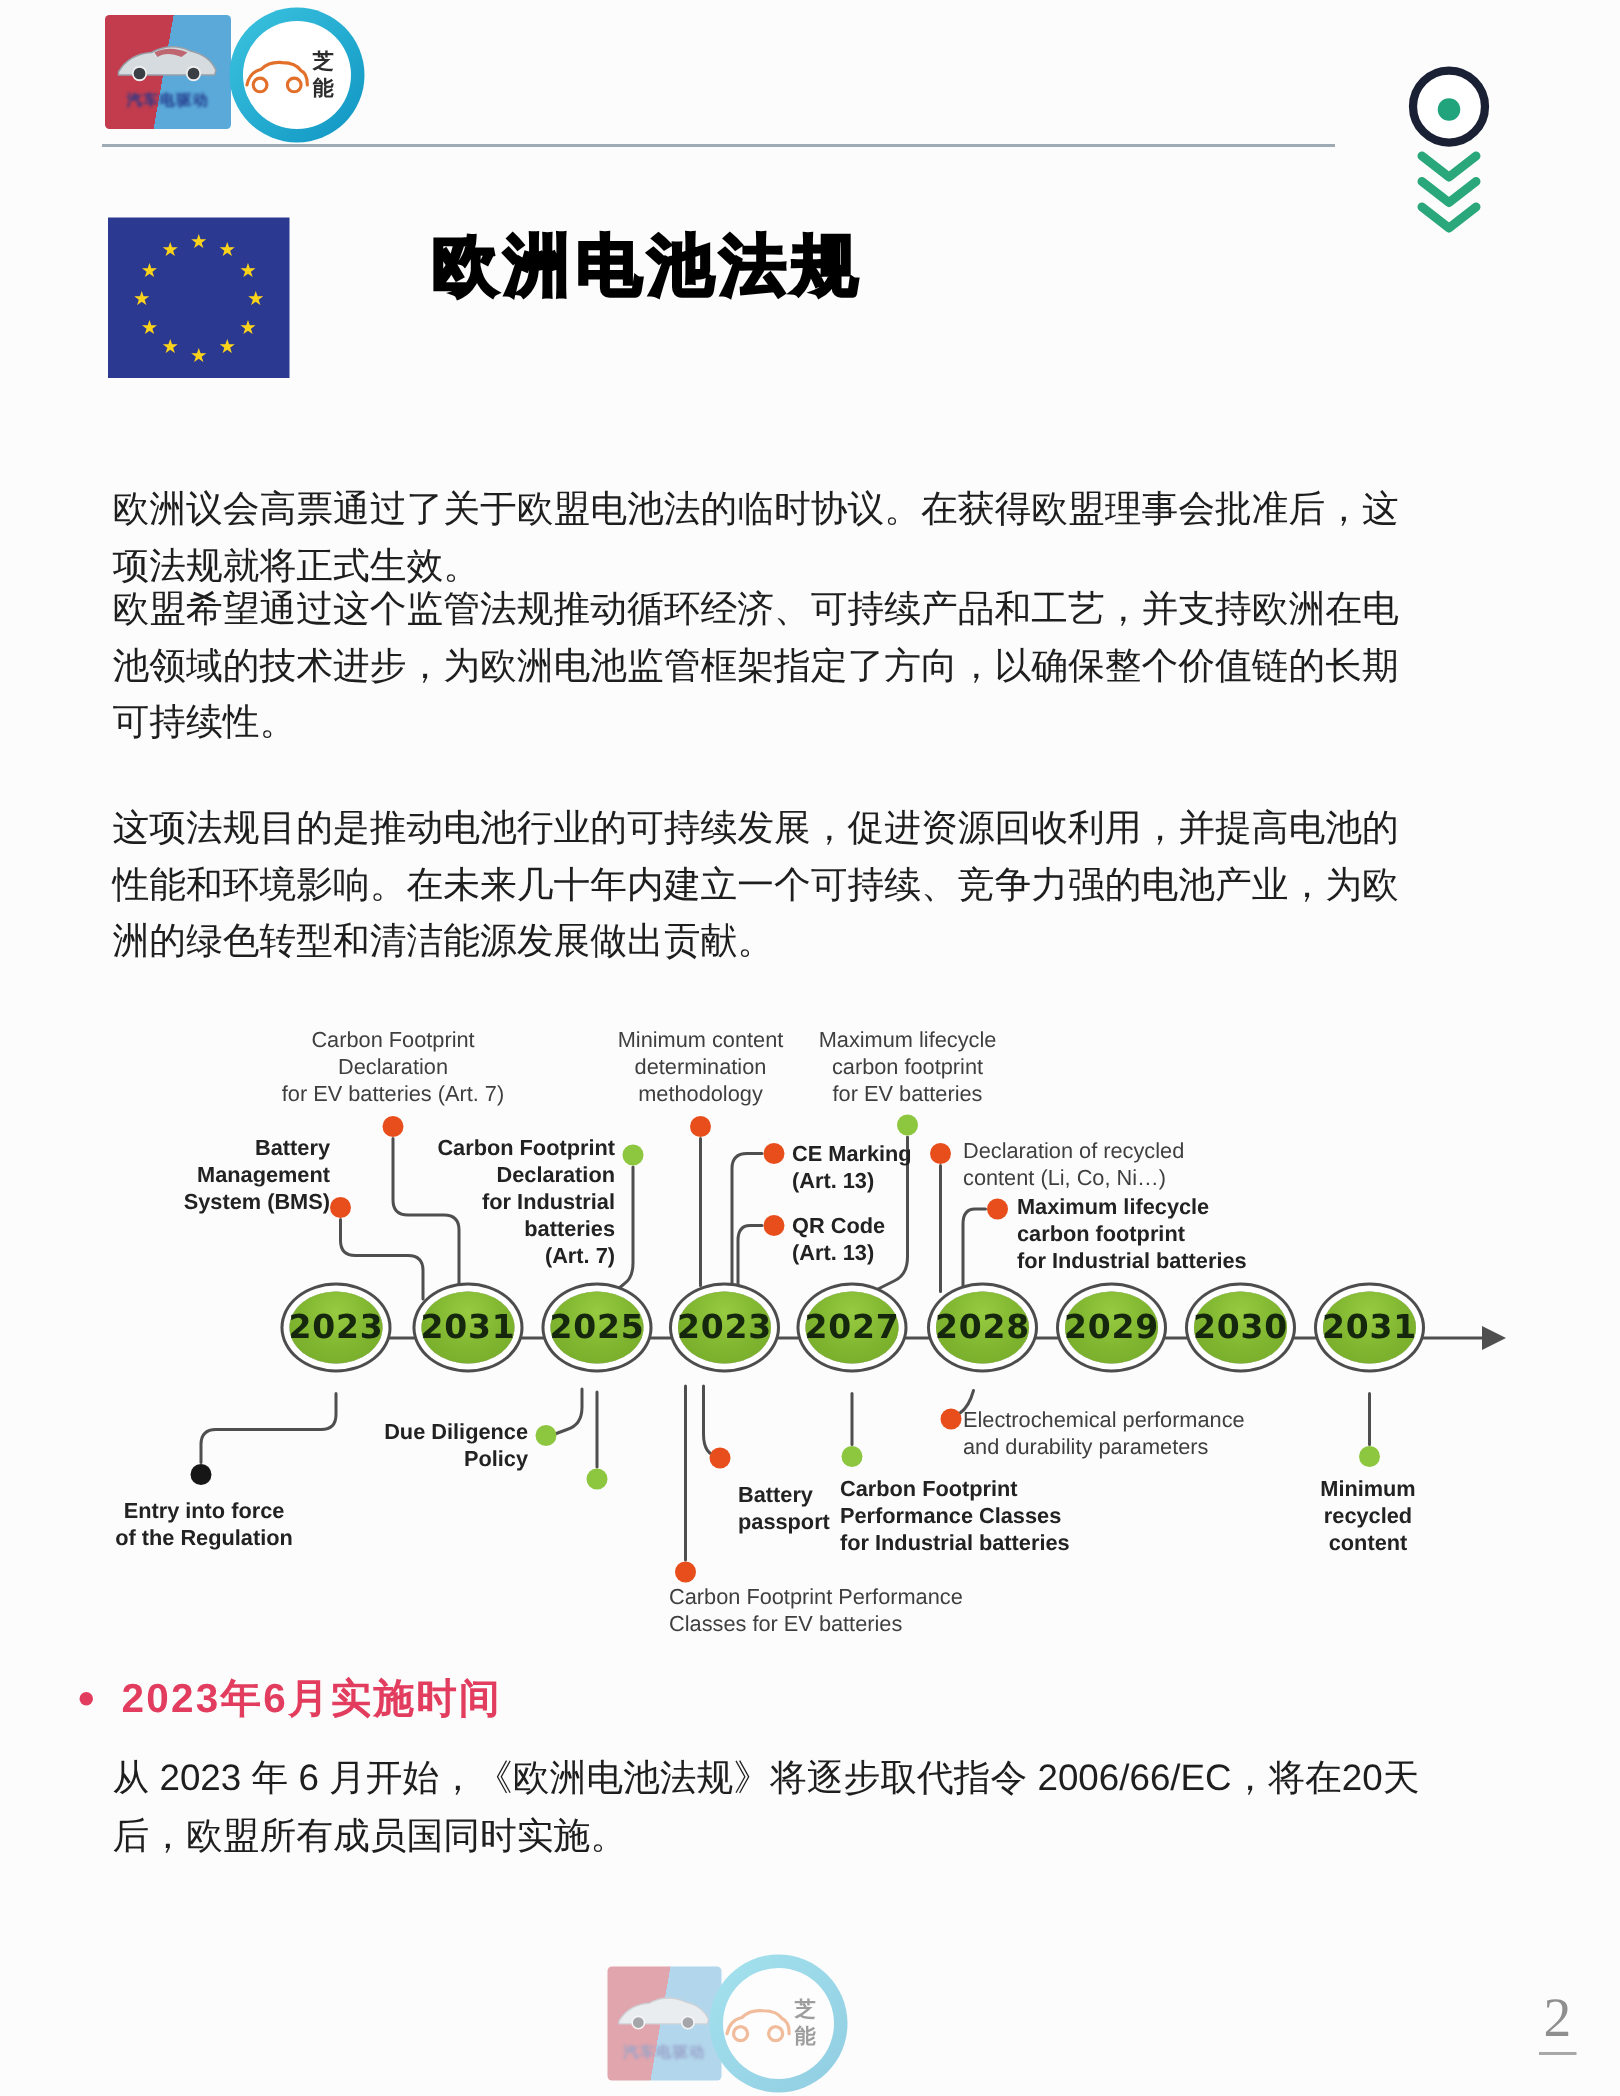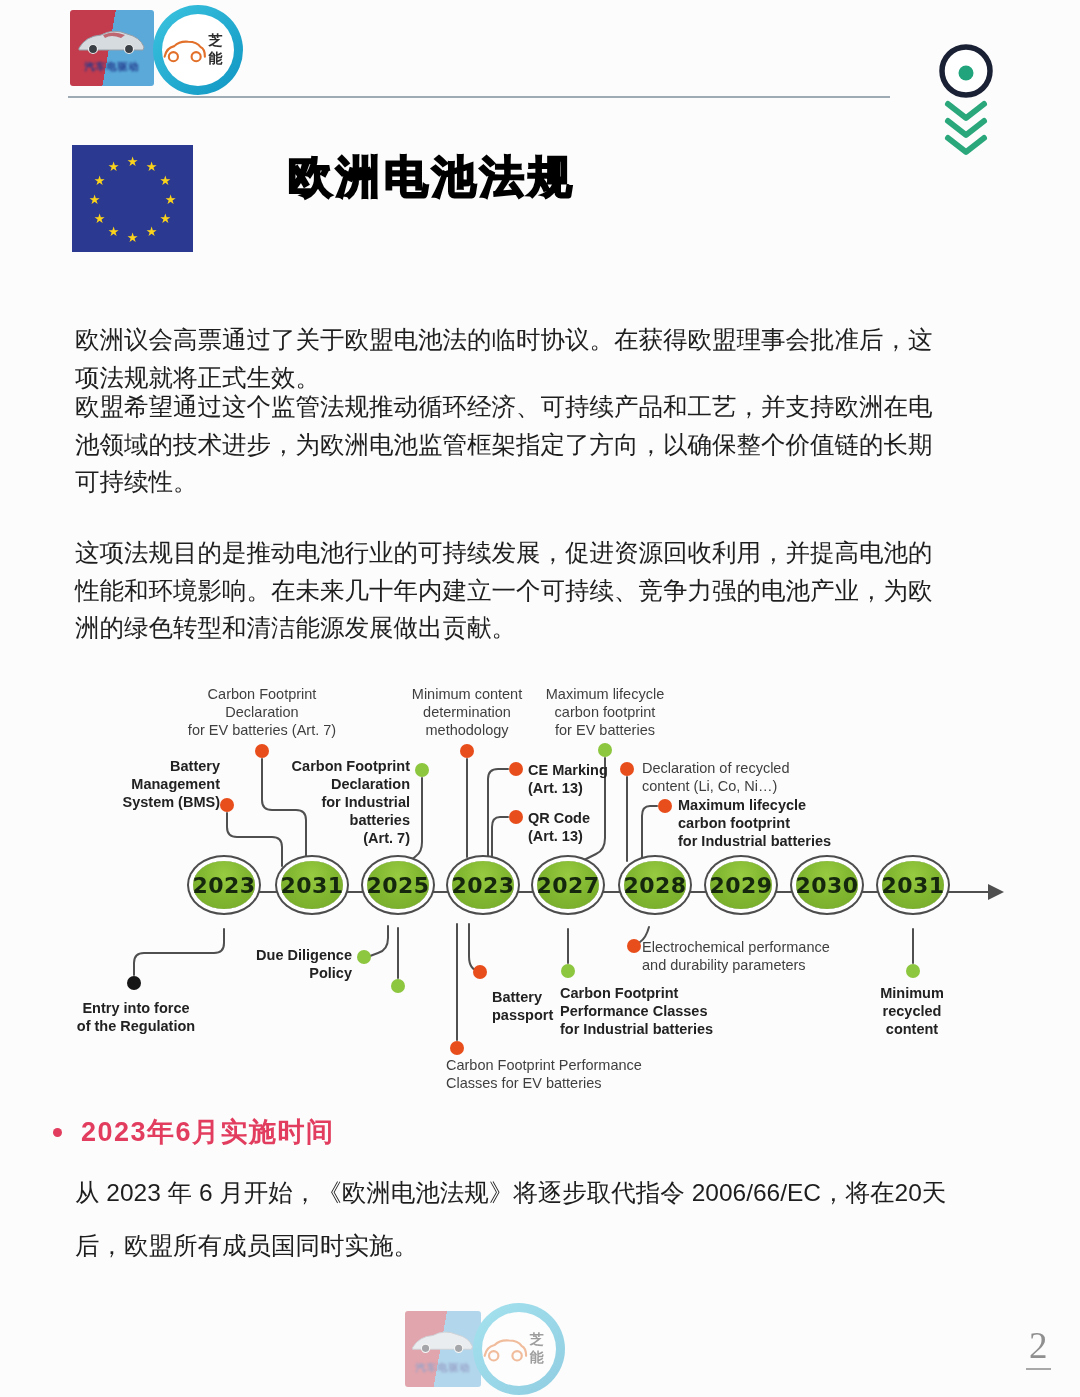--- a/index.html
+++ b/index.html
@@ -36,21 +36,21 @@
   .lbl.b{font-weight:bold;color:#222;}
   .lbl.ctr{text-align:center;} .lbl.rt{text-align:right;}
   .year-node{position:absolute;width:62px;height:48px;border-radius:50%;top:181px;
     background:radial-gradient(circle at 50% 30%,#97cb41 0%,#7fb52f 55%,#74a928 100%);
     box-shadow:0 0 0 4px #fff,0 0 0 6px #4d4d4d;
     display:flex;align-items:center;justify-content:center;
     font-family:"DejaVu Sans",sans-serif;font-weight:bold;font-size:22px;color:#15270d;letter-spacing:0.5px;}
   
   #hl-bullet{position:absolute;left:53px;top:1128px;width:9px;height:9px;border-radius:50%;background:#e23d5e;}
   #hl-heading{position:absolute;left:81px;top:1114px;font-size:27px;font-weight:bold;color:#e23d5e;letter-spacing:1.5px;}
-  #hl-body{position:absolute;left:75px;top:1166px;width:884px;font-size:24.5px;line-height:53px;color:#1e1e1e;}
+  #hl-body{position:absolute;left:75px;top:1166px;width:884px;font-size:24.5px;line-height:39px;color:#1e1e1e;}
   
   #footer-logos{position:absolute;left:403px;top:1303px;width:250px;height:94px;opacity:0.45;}
   #footer-logos .sq-logo{left:2px;top:8px;width:76px;height:76px;}
   #footer-logos .round-logo{left:70px;top:0;width:92px;height:92px;}
   #footer-logos .round-logo .inner{left:9px;top:9px;width:74px;height:74px;}
   #page-number{position:absolute;left:1026px;top:1324px;font-family:"Liberation Serif",serif;
     font-size:37px;color:#8f8f8f;}
   #page-number span{border-bottom:2px solid #a8a8a8;padding:0 3px 2px 3px;}
 </style>
 </head>

